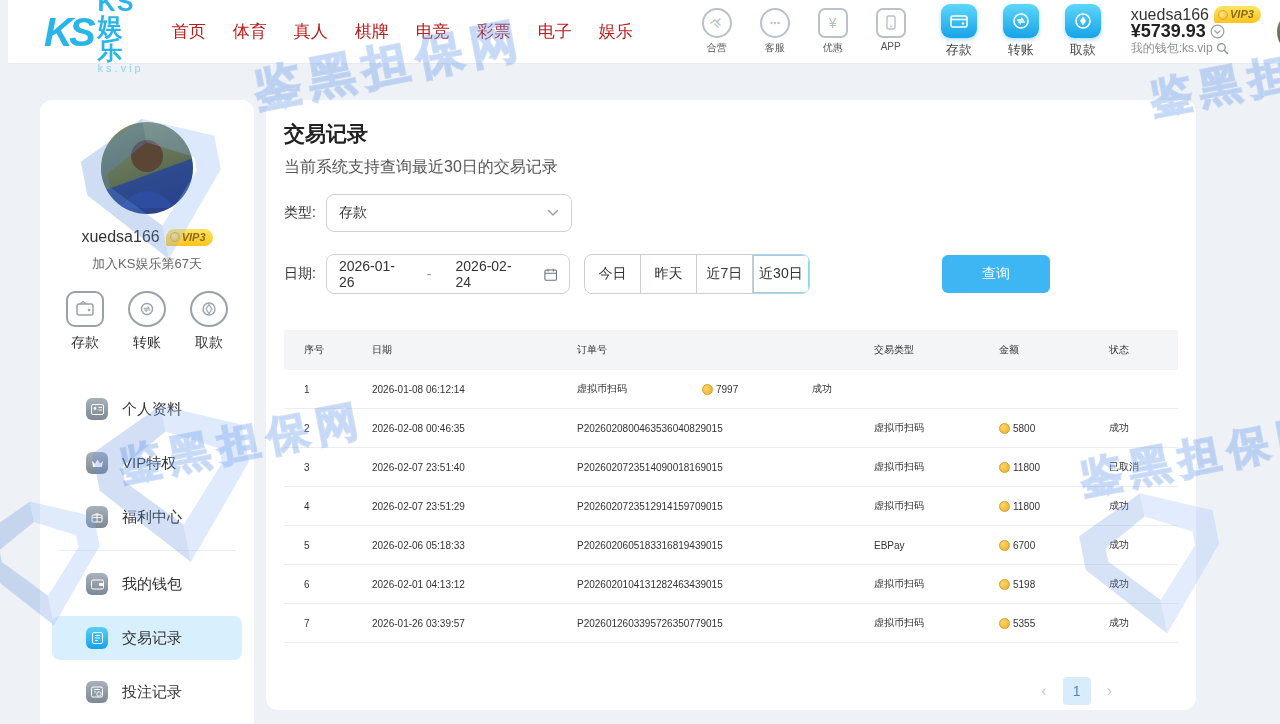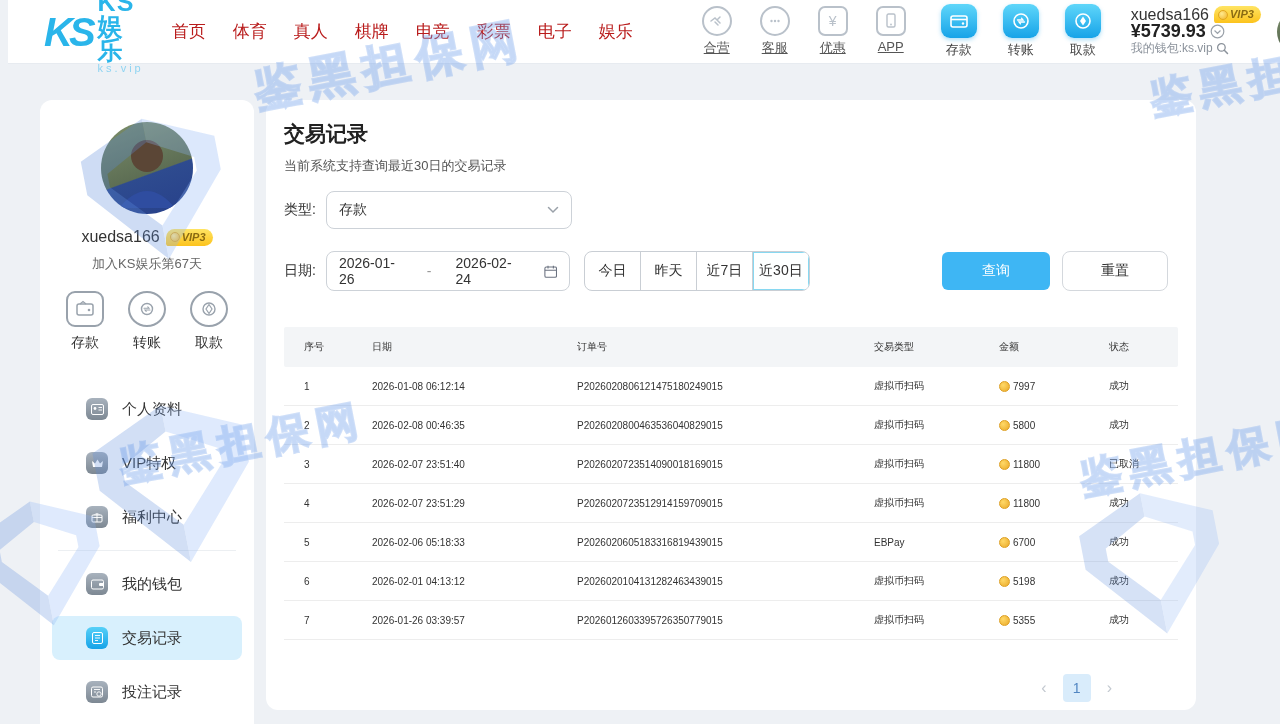--- a/index.html
+++ b/index.html
@@ -11,21 +11,21 @@
   .logo-mark { font-size:40px; font-weight:bold; font-style:italic; color:#2ab5ea; line-height:40px; letter-spacing:-4px; }
   .logo-text { margin-left:6px; }
   .logo-name { font-size:25px; font-weight:bold; color:#2ab5ea; line-height:24px; letter-spacing:1px; }
   .logo-domain { font-size:11px; color:#8fd4f2; letter-spacing:3px; }
   .nav { display:flex; gap:27px; margin-left:28px; }
   .nav-item { font-size:17px; color:#b91c1c; cursor:pointer; white-space:nowrap; }
   .hdr-quick { display:flex; gap:14px; margin-left:62px; }
   .hq-item { width:44px; display:flex; flex-direction:column; align-items:center; cursor:pointer; }
   .hq-icon { width:30px; height:30px; border:2px solid #b9c1ca; border-radius:50%; color:#b9c1ca; display:flex; align-items:center; justify-content:center; font-size:14px; }
   .hq-icon.square { border-radius:7px; }
-  .hq-label { font-size:13px; color:#555; margin-top:3px;text-decoration:underline; }
+  .hq-label { font-size:10px; color:#555; margin-top:3px; }
   .hdr-wallet { display:flex; gap:14px; margin-left:22px; }
   .hw-item { width:48px; display:flex; flex-direction:column; align-items:center; cursor:pointer; }
   .hw-icon { width:36px; height:34px; border-radius:9px; background:linear-gradient(180deg,#5fd6fa,#17a3e8); box-shadow:0 2px 4px rgba(23,163,232,.35); color:#fff; display:flex; align-items:center; justify-content:center; }
   .hw-label { font-size:13px; color:#444; margin-top:3px; }
   .hdr-user { margin-left:24px; line-height:17px; }
   .hu-row1 { display:flex; align-items:center; gap:5px; }
   .hu-name { font-size:16px; color:#333; }
   .vip-badge { display:inline-flex; align-items:center; background:linear-gradient(180deg,#ffe463,#fcc31d); border-radius:9px 9px 9px 3px; padding:1px 7px 1px 4px; font-size:11px; font-weight:bold; font-style:italic; color:#8a6a12; height:17px; }
   .vip-coin { width:10px; height:10px; border-radius:50%; background:radial-gradient(circle at 35% 35%,#ffe98e,#f0b429); border:1px solid #e3a81f; margin-right:2px; }
   .hu-balance { font-size:18px; font-weight:bold; color:#222; display:flex; align-items:center; gap:4px; }
@@ -51,21 +51,21 @@
   .sb-menu { width:100%; margin-top:30px; display:flex; flex-direction:column; align-items:stretch; }
   .sbm-item { display:flex; align-items:center; gap:14px; height:44px; margin:5px 12px; padding-left:34px; border-radius:8px; cursor:pointer; }
   .sbm-item.active { background:#d8f0fd; }
   .sbm-icon { width:22px; height:22px; border-radius:6px; background:linear-gradient(180deg,#a8b2bd,#7d8893); color:#fff; display:flex; align-items:center; justify-content:center; flex:none; }
   .sbm-item.active .sbm-icon { background:linear-gradient(180deg,#56d0f8,#17a3e8); }
   .sbm-label { font-size:15px; color:#333; }
   .sb-divider { height:1px; background:#eceff2; margin:6px 18px; }
 
   
   .m-title { font-size:21px; font-weight:bold; color:#222; }
-  .m-subtitle { font-size:13px; color:#555; margin-top:9px; }
+  .m-subtitle { font-size:16px; color:#555; margin-top:9px; }
   .filter-row { display:flex; align-items:center; margin-top:16px; }
   .f-label { font-size:14px; color:#333; margin-right:10px; }
   .select-box { width:246px; height:38px; border:1px solid #cdd2d8; border-radius:8px; display:flex; align-items:center; justify-content:space-between; padding:0 12px; cursor:pointer; background:#fff; }
   .select-value { font-size:14px; color:#333; }
   .chev { color:#9aa1a9; font-size:12px; }
   .filter-row2 { display:flex; align-items:center; margin-top:22px; }
   .date-box { width:244px; height:40px; border:1px solid #cdd2d8; border-radius:8px; display:flex; align-items:center; justify-content:space-between; padding:0 12px; background:#fff; cursor:pointer;gap:24px; }
   .date-txt { font-size:14px; color:#333; }
   .date-sep { font-size:14px; color:#999; }
   .range-group { display:flex; margin-left:14px; border:1px solid #c9ced4; border-radius:8px; overflow:hidden; background:#fff; }
@@ -385,37 +385,35 @@
           <path d="M1 6 H14 M4.5 1 V4 M10.5 1 V4" stroke="#6b7280" stroke-width="1.2"></path>
         </svg>
     </div>
     <div class="range-group">
       <div class="range-btn">今日</div>
       <div class="range-btn">昨天</div>
       <div class="range-btn">近7日</div>
       <div class="range-btn active">近30日</div>
     </div>
     <button class="btn-query">查询</button>
-    <button class="btn-reset">重置</button>
   </div>
 
   <div class="table">
     <div class="t-head">
       <span class="tc c-no">序号</span>
       <span class="tc c-date">日期</span>
       <span class="tc c-order">订单号</span>
       <span class="tc c-type">交易类型</span>
       <span class="tc c-amt">金额</span>
       <span class="tc c-status">状态</span>
     </div>
 
     <div class="t-row">
       <span class="tc c-no">1</span>
       <span class="tc c-date">2026-01-08 06:12:14</span>
-      <span class="tc c-order">P2026020806121475180249015</span>
       <span class="tc c-type">虚拟币扫码</span>
       <span class="tc c-amt">
           <span class="coin"></span>
           <span>7997</span>
         </span>
       <span class="tc c-status">成功</span>
     </div>
     <div class="t-row">
       <span class="tc c-no">2</span>
       <span class="tc c-date">2026-02-08 00:46:35</span>

